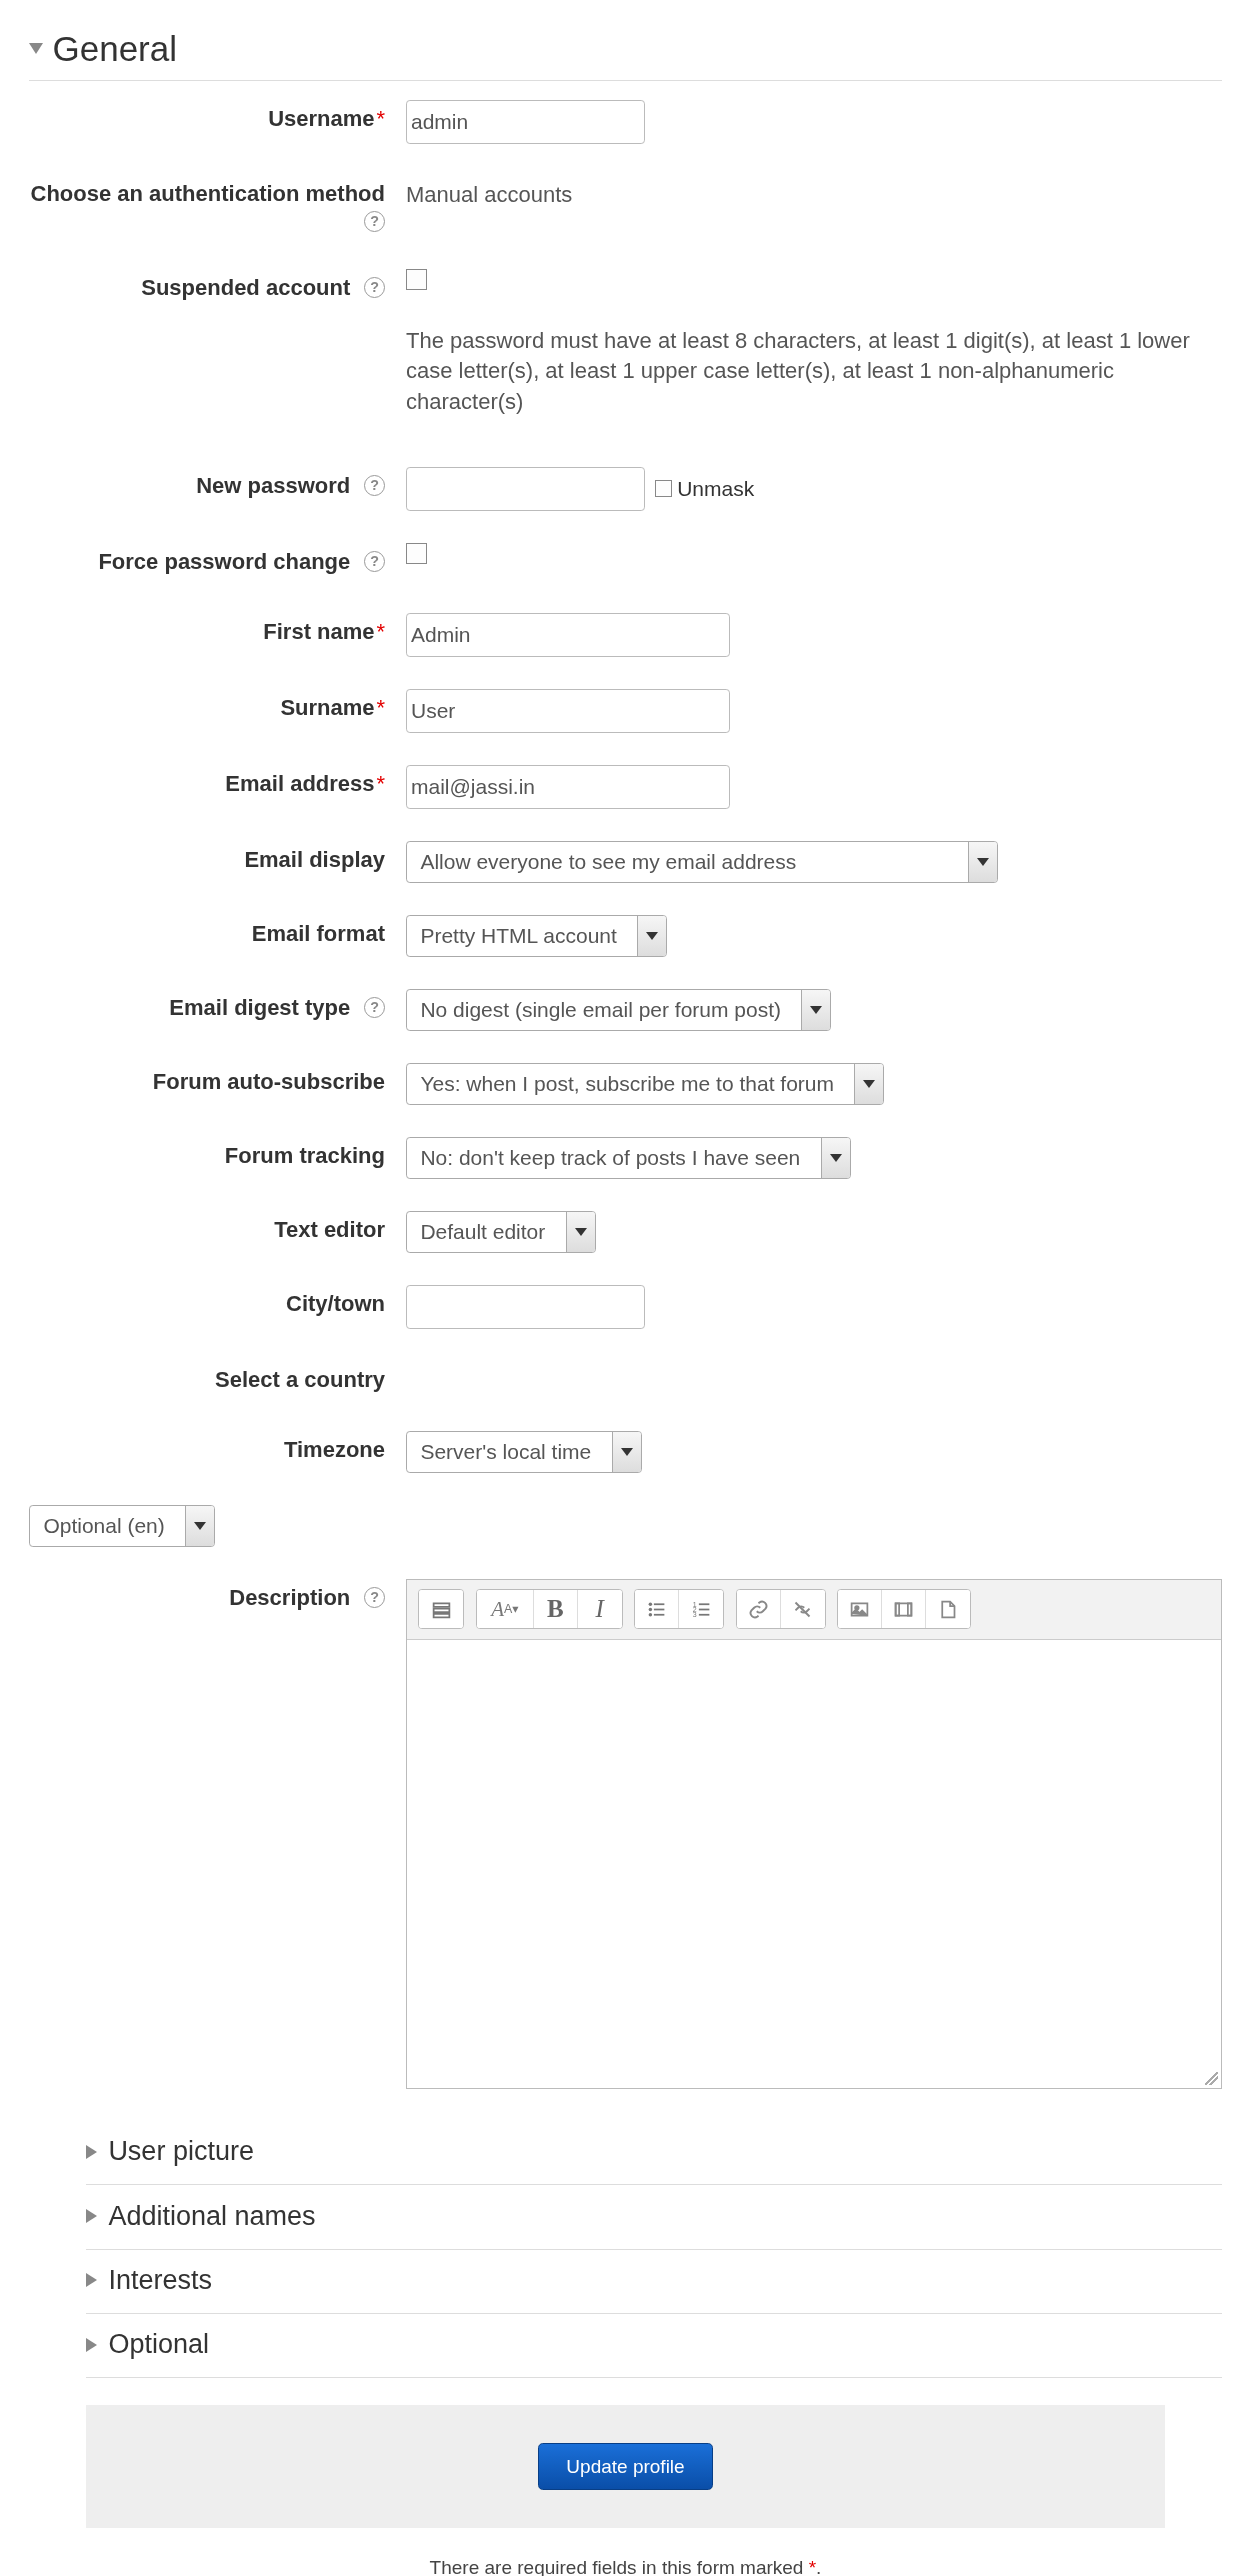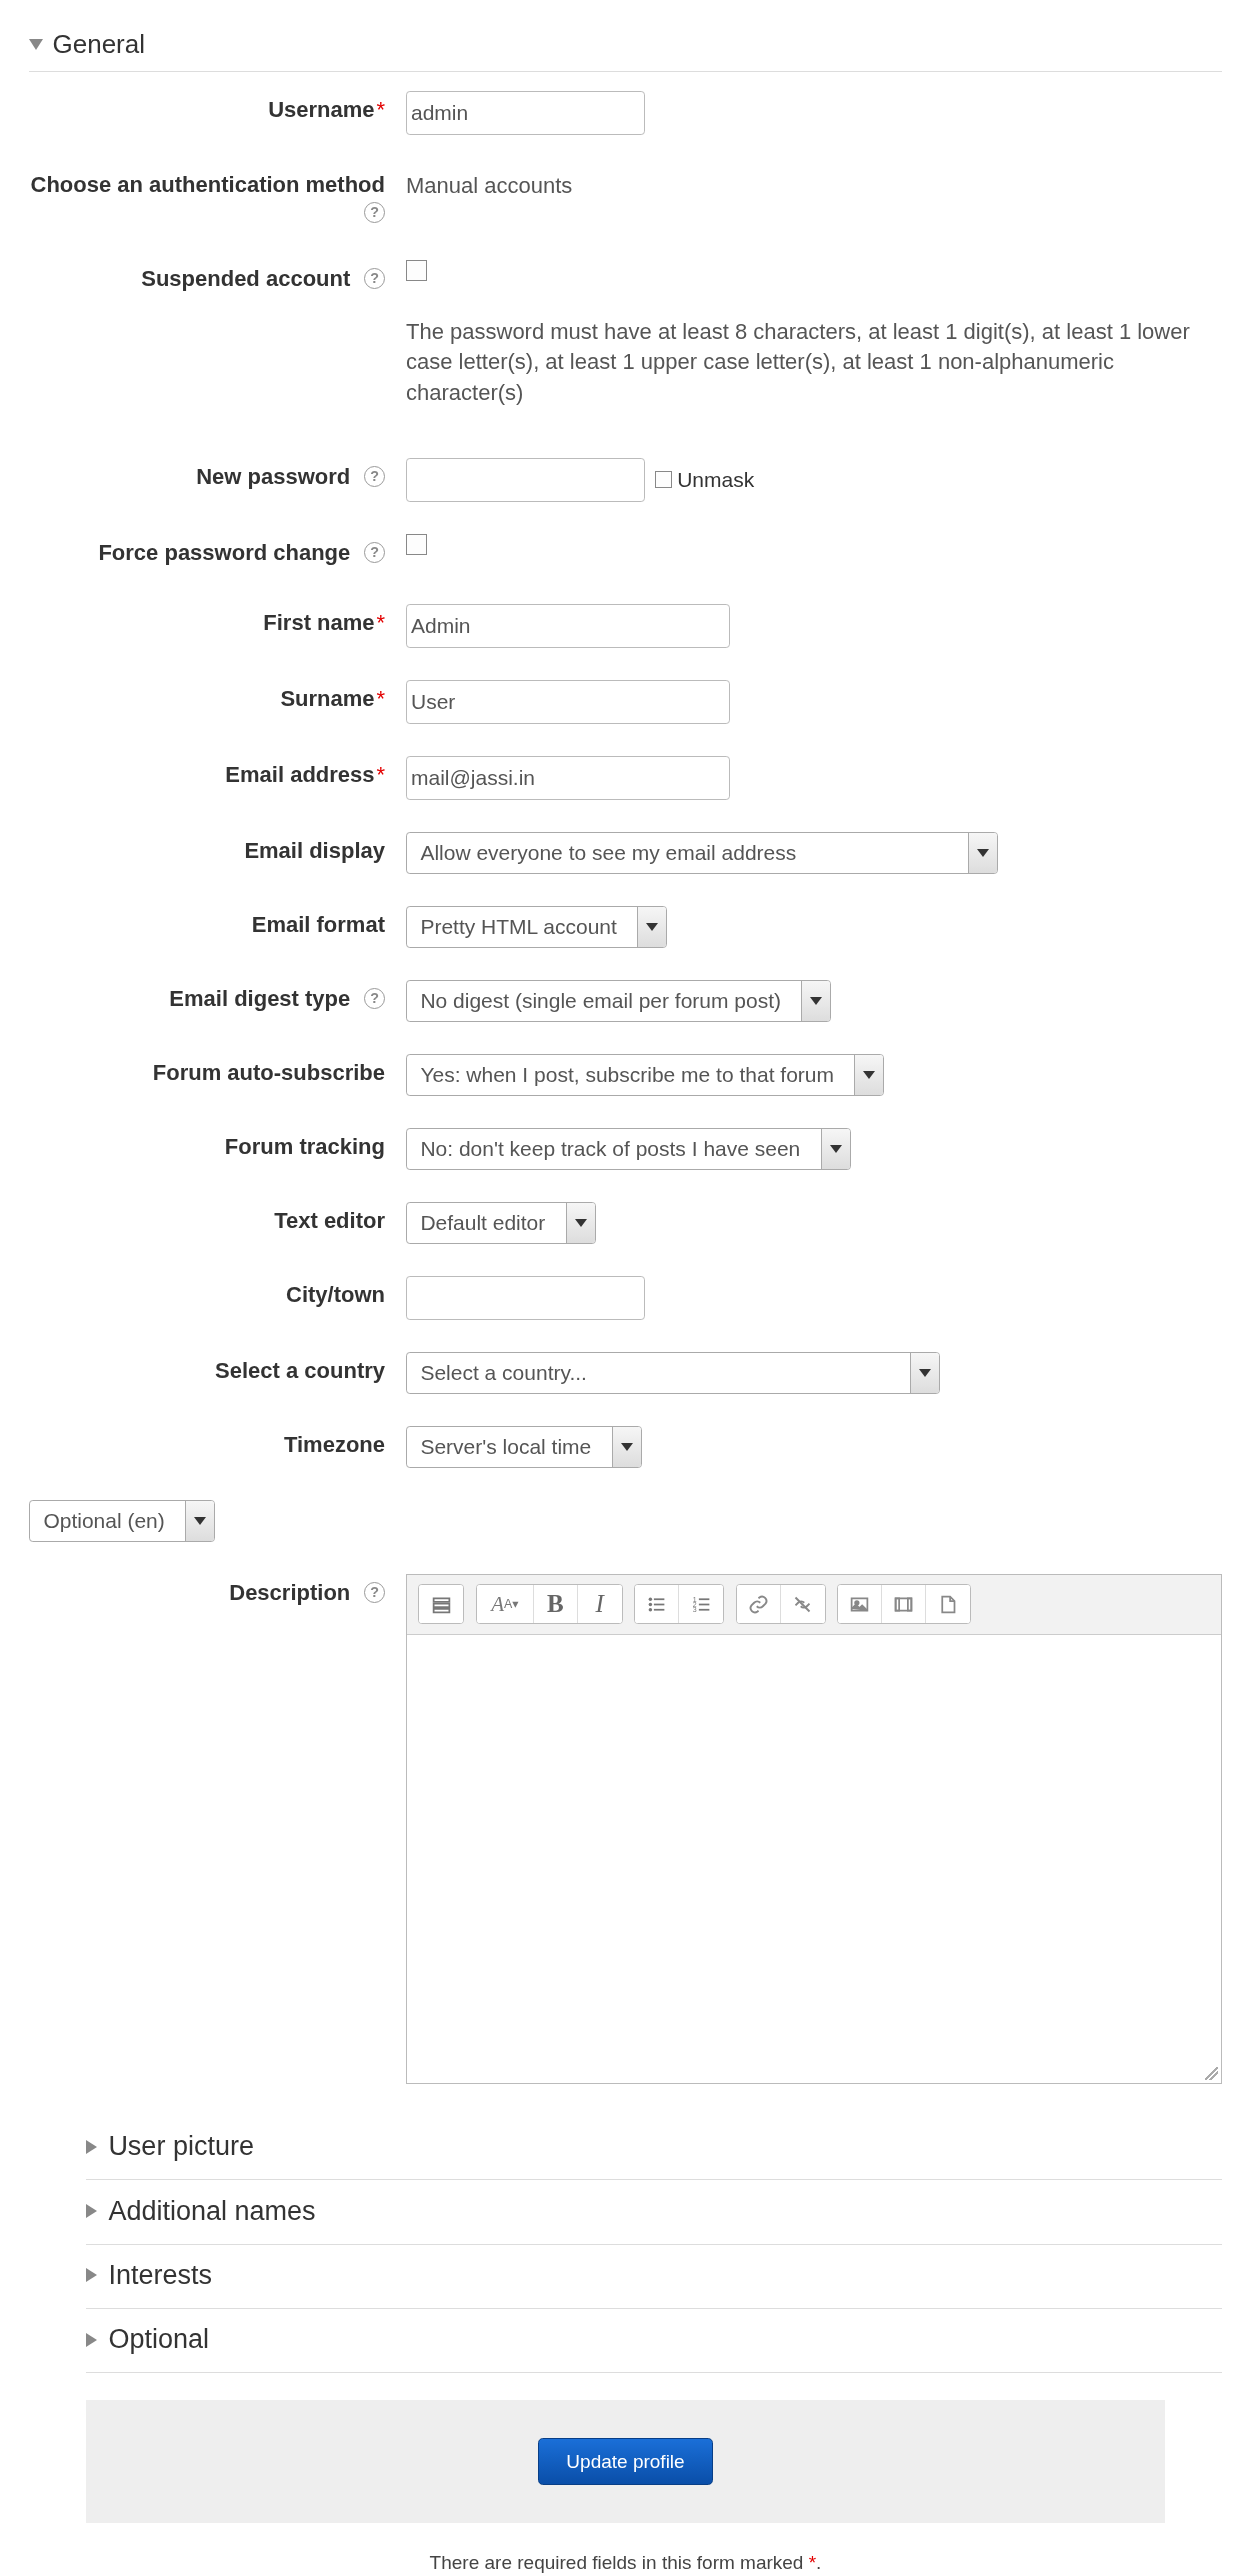--- a/index.html
+++ b/index.html
@@ -9,21 +9,21 @@
     font-family: Arial, Helvetica, sans-serif;
     font-size: 21px;
     color: #333;
     background: #fff;
     width: 1251px;
   }
   .section-header {
     display: flex;
     align-items: center;
     gap: 5.7px;
-    font-size: 26px;
+    font-size: 35px;
     color: #333;
     border-bottom: 1px solid #ddd;
     padding: 9.5px 0 11.4px 0;
     margin-bottom: 19px;
   }
   .section-header.collapsed {
     font-size: 27px;
     padding: 15.3px 0 17px 0;
     margin: 0 0 0 57px;
   }
@@ -355,26 +355,20 @@
 
 <div class="form-row">
   <div class="form-label"><span>City/town</span></div>
   <div class="form-field">
     <input type="text" class="sm" value="" style="">
   </div>
 </div>
 
 <div class="form-row">
   <div class="form-label"><span>Select a country</span></div>
-  <div class="form-field">
-    <div class="select" style="width:534px;">
-      <span style="flex:1;">Select a country...</span>
-      <span class="arrow-box"></span>
-    </div>
-  </div>
 </div>
 
 <div class="form-row">
   <div class="form-label"><span>Timezone</span></div>
   <div class="form-field">
     <div class="select">
       <span>Server's local time</span>
       <span class="arrow-box"></span>
     </div>
   </div>

